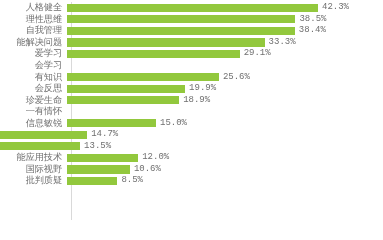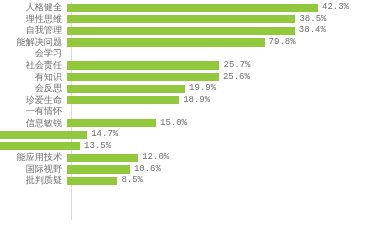--- a/index.html
+++ b/index.html
@@ -99,32 +99,32 @@
         <div class="cat-label">自我管理</div>
         <div class="bar-wrap">
           <div class="bar" style="width: 227.858px; background: rgb(146, 200, 61);"></div>
           <div class="value-label">38.4%</div>
         </div>
       </div>
       <div class="bar-row">
         <div class="cat-label">能解决问题</div>
         <div class="bar-wrap">
           <div class="bar" style="width: 197.596px; background: rgb(146, 200, 61);"></div>
-          <div class="value-label">79.8%</div>
+          <div class="value-label">33.3%</div>
+        </div>
+      </div>
+      <div class="bar-row">
+        <div class="cat-label">爱学习</div>
+        <div class="bar-wrap">
+          <div class="bar" style="width: 172.674px; background: rgb(146, 200, 61);"></div>
+          <div class="value-label">29.1%</div>
         </div>
       </div>
       <div class="bar-row">
         <div class="cat-label">会学习</div>
-      </div>
-      <div class="bar-row">
-        <div class="cat-label">社会责任</div>
-        <div class="bar-wrap">
-          <div class="bar" style="width: 152.499px; background: rgb(146, 200, 61);"></div>
-          <div class="value-label">25.7%</div>
-        </div>
       </div>
       <div class="bar-row">
         <div class="cat-label">有知识</div>
         <div class="bar-wrap">
           <div class="bar" style="width: 151.905px; background: rgb(146, 200, 61);"></div>
           <div class="value-label">25.6%</div>
         </div>
       </div>
       <div class="bar-row">
         <div class="cat-label">会反思</div>

